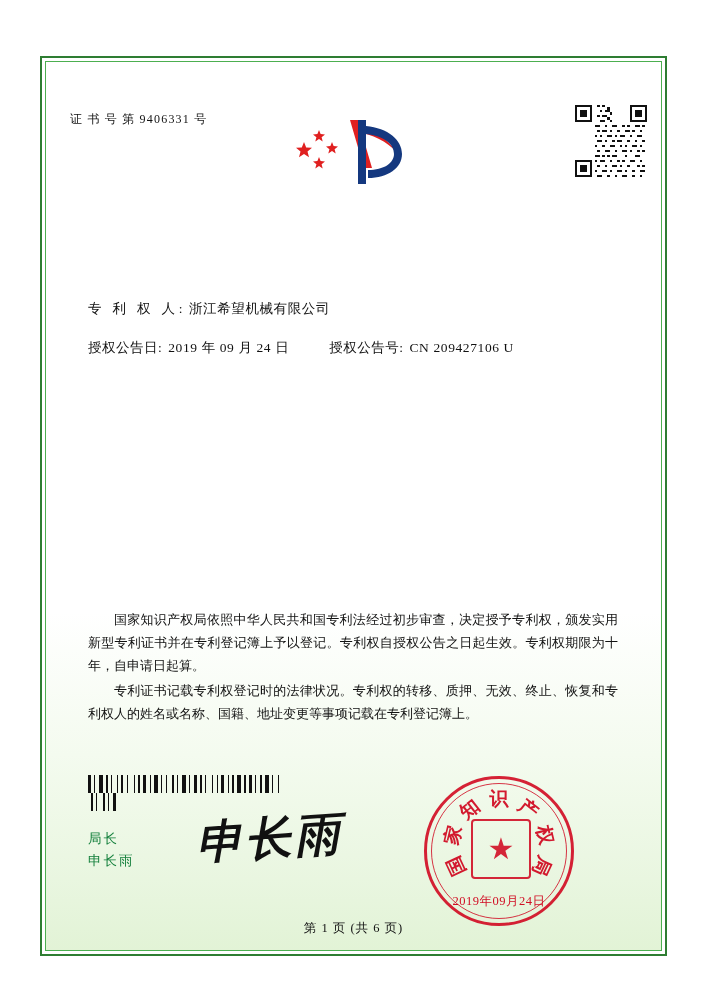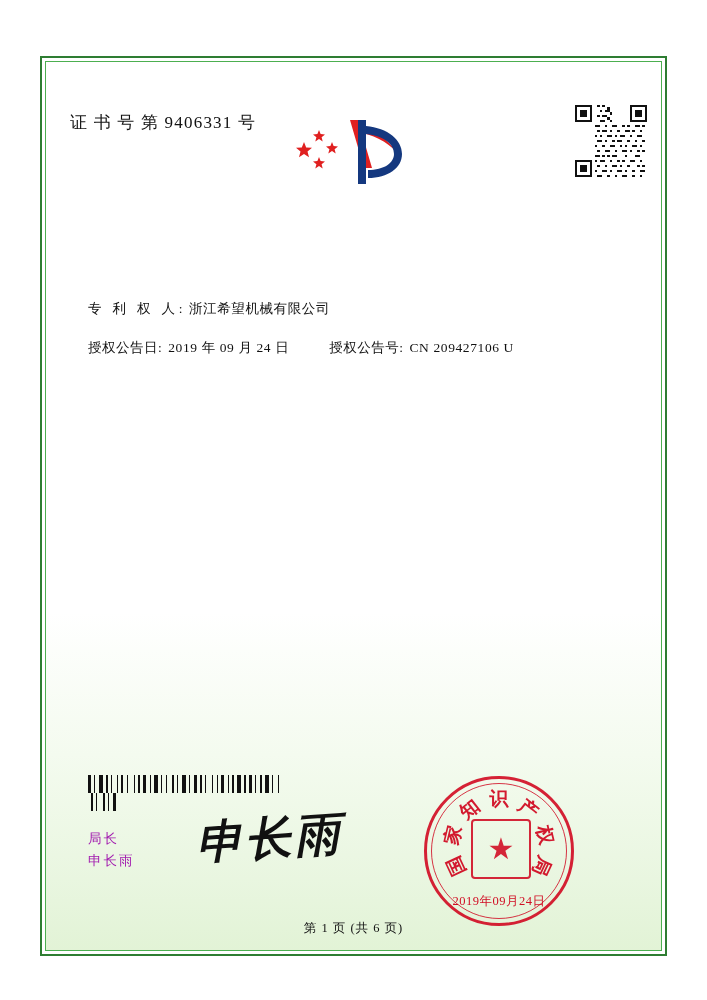--- a/index.html
+++ b/index.html
@@ -42,21 +42,21 @@
     border: 1px solid #4caf50;
     box-sizing: border-box;
     background: linear-gradient(to bottom, #ffffff 0%, #ffffff 62%, #f4fbef 78%, #e9f6e0 92%, #e2f3d6 100%);
   }
 
   
   .cert-no {
     position: absolute;
     left: 70px;
     top: 111px;
-    font-size: 17px;
+    font-size: 12px;
     letter-spacing: 1.2px;
     color: #111;
   }
 
   
   .qr {
     position: absolute;
     right: 60px;
     top: 105px;
     width: 72px;
@@ -154,21 +154,21 @@
   }
 
   
   .sig-labels {
     position: absolute;
     left: 88px;
     top: 828px;
     font-size: 13.5px;
     line-height: 22px;
     letter-spacing: 2px;
-    color: #a21caf;
+    color: #15803d;
   }
   .handwriting {
     position: absolute;
     left: 196px;
     top: 808px;
     font-size: 46px;
     font-family: "DejaVu Serif", "Liberation Serif", serif;
     font-style: italic;
     font-weight: bold;
     color: #111;
@@ -397,20 +397,24 @@
       <span class="field-value">浙江希望机械有限公司</span>
     </div>
     <div class="field-row two-col">
       <span class="field-label">授权公告日:</span>
       <span class="field-value">2019 年 09 月 24 日</span>
       <span class="second-label">授权公告号:</span>
       <span class="field-value">CN 209427106 U</span>
     </div>
   </div>
 
+  <div class="paragraphs">
+    <p>国家知识产权局依照中华人民共和国专利法经过初步审查，决定授予专利权，颁发实用新型专利证书并在专利登记簿上予以登记。专利权自授权公告之日起生效。专利权期限为十年，自申请日起算。</p>
+    <p>专利证书记载专利权登记时的法律状况。专利权的转移、质押、无效、终止、恢复和专利权人的姓名或名称、国籍、地址变更等事项记载在专利登记簿上。</p>
+  </div>
 
   <div class="barcode"><span style="width: 3px; background: rgb(17, 17, 17);"></span><span style="width: 1px; background: transparent;"></span><span style="width: 1px; background: rgb(17, 17, 17);"></span><span style="width: 2px; background: transparent;"></span><span style="width: 4px; background: rgb(17, 17, 17);"></span><span style="width: 1px; background: transparent;"></span><span style="width: 2px; background: rgb(17, 17, 17);"></span><span style="width: 1px; background: transparent;"></span><span style="width: 1px; background: rgb(17, 17, 17);"></span><span style="width: 3px; background: transparent;"></span><span style="width: 1px; background: rgb(17, 17, 17);"></span><span style="width: 1px; background: transparent;"></span><span style="width: 2px; background: rgb(17, 17, 17);"></span><span style="width: 2px; background: transparent;"></span><span style="width: 1px; background: rgb(17, 17, 17);"></span><span style="width: 4px; background: transparent;"></span><span style="width: 1px; background: rgb(17, 17, 17);"></span><span style="width: 1px; background: transparent;"></span><span style="width: 2px; background: rgb(17, 17, 17);"></span><span style="width: 1px; background: transparent;"></span><span style="width: 3px; background: rgb(17, 17, 17);"></span><span style="width: 2px; background: transparent;"></span><span style="width: 1px; background: rgb(17, 17, 17);"></span><span style="width: 1px; background: transparent;"></span><span style="width: 4px; background: rgb(17, 17, 17);"></span><span style="width: 1px; background: transparent;"></span><span style="width: 1px; background: rgb(17, 17, 17);"></span><span style="width: 2px; background: transparent;"></span><span style="width: 1px; background: rgb(17, 17, 17);"></span><span style="width: 3px; background: transparent;"></span><span style="width: 2px; background: rgb(17, 17, 17);"></span><span style="width: 1px; background: transparent;"></span><span style="width: 1px; background: rgb(17, 17, 17);"></span><span style="width: 2px; background: transparent;"></span><span style="width: 4px; background: rgb(17, 17, 17);"></span><span style="width: 1px; background: transparent;"></span><span style="width: 1px; background: rgb(17, 17, 17);"></span><span style="width: 2px; background: transparent;"></span><span style="width: 3px; background: rgb(17, 17, 17);"></span><span style="width: 1px; background: transparent;"></span><span style="width: 2px; background: rgb(17, 17, 17);"></span><span style="width: 1px; background: transparent;"></span><span style="width: 1px; background: rgb(17, 17, 17);"></span><span style="width: 4px; background: transparent;"></span><span style="width: 1px; background: rgb(17, 17, 17);"></span><span style="width: 2px; background: transparent;"></span><span style="width: 1px; background: rgb(17, 17, 17);"></span><span style="width: 1px; background: transparent;"></span><span style="width: 3px; background: rgb(17, 17, 17);"></span><span style="width: 2px; background: transparent;"></span><span style="width: 1px; background: rgb(17, 17, 17);"></span><span style="width: 1px; background: transparent;"></span><span style="width: 2px; background: rgb(17, 17, 17);"></span><span style="width: 1px; background: transparent;"></span><span style="width: 4px; background: rgb(17, 17, 17);"></span><span style="width: 1px; background: transparent;"></span><span style="width: 2px; background: rgb(17, 17, 17);"></span><span style="width: 1px; background: transparent;"></span><span style="width: 3px; background: rgb(17, 17, 17);"></span><span style="width: 1px; background: transparent;"></span><span style="width: 1px; background: rgb(17, 17, 17);"></span><span style="width: 2px; background: transparent;"></span><span style="width: 2px; background: rgb(17, 17, 17);"></span><span style="width: 1px; background: transparent;"></span><span style="width: 4px; background: rgb(17, 17, 17);"></span><span style="width: 1px; background: transparent;"></span><span style="width: 1px; background: rgb(17, 17, 17);"></span><span style="width: 3px; background: transparent;"></span><span style="width: 1px; background: rgb(17, 17, 17);"></span><span style="width: 2px; background: transparent;"></span><span style="width: 2px; background: rgb(17, 17, 17);"></span><span style="width: 1px; background: transparent;"></span><span style="width: 1px; background: rgb(17, 17, 17);"></span><span style="width: 4px; background: transparent;"></span><span style="width: 2px; background: rgb(17, 17, 17);"></span><span style="width: 1px; background: transparent;"></span><span style="width: 1px; background: rgb(17, 17, 17);"></span><span style="width: 2px; background: transparent;"></span><span style="width: 3px; background: rgb(17, 17, 17);"></span><span style="width: 1px; background: transparent;"></span></div>
 
   <div class="sig-labels">
     <div>局长</div>
     <div>申长雨</div>
   </div>
 
   <div class="handwriting">申长雨</div>
 

